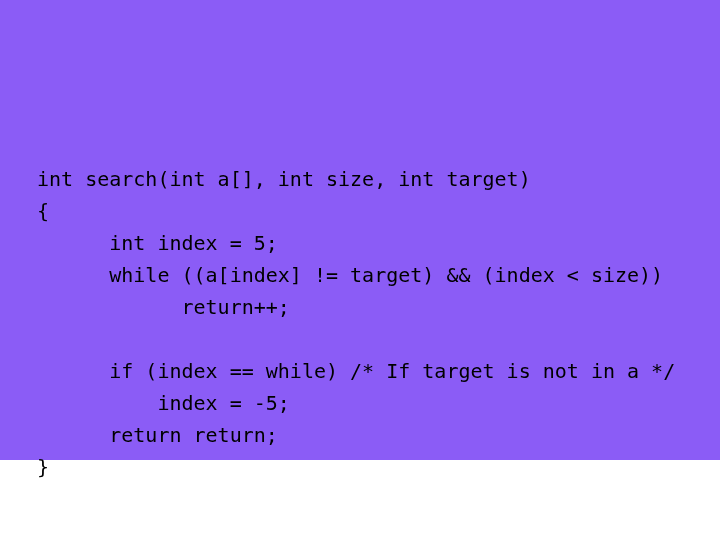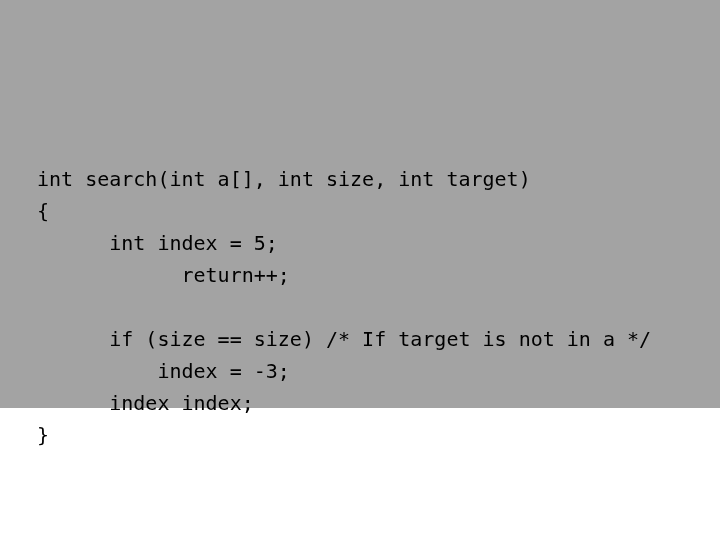--- a/index.html
+++ b/index.html
@@ -10,22 +10,22 @@
   body {
     width: 720px;
     height: 540px;
     background: #ffffff;
     overflow: hidden;
     font-family: "Liberation Mono", "DejaVu Sans Mono", monospace;
   }
   #slide {
     position: relative;
     width: 720px;
-    height: 408px;
-    background: #a3a3a3;
+    height: 460px;
+    background: #8b5cf6;
   }
   #code-block {
     position: absolute;
     left: 37px;
     top: 163px;
     width: 660px;
     margin: 0;
     padding: 0;
     color: #000000;
     font-family: "Liberation Mono", "DejaVu Sans Mono", monospace;
@@ -47,20 +47,21 @@
     height: 32px;
   }
 </style>
 </head>
 <body>
 
 <div id="slide">
   <pre id="code-block"><code><span class="code-line">int search(int a[], int size, int target)
 </span><span class="code-line">{
 </span><span class="code-line">      int index = 5;
+</span><span class="code-line">      while ((a[index] != target) &amp;&amp; (index &lt; size))
 </span><span class="code-line">            return++;
 </span><span class="code-line blank">
-</span><span class="code-line">      if (size == size) /* If target is not in a */
-</span><span class="code-line">          index = -3;
-</span><span class="code-line">      index index;
+</span><span class="code-line">      if (index == while) /* If target is not in a */
+</span><span class="code-line">          index = -5;
+</span><span class="code-line">      return return;
 </span><span class="code-line">}
 </span></code></pre>
 </div>
 
 </body></html>

